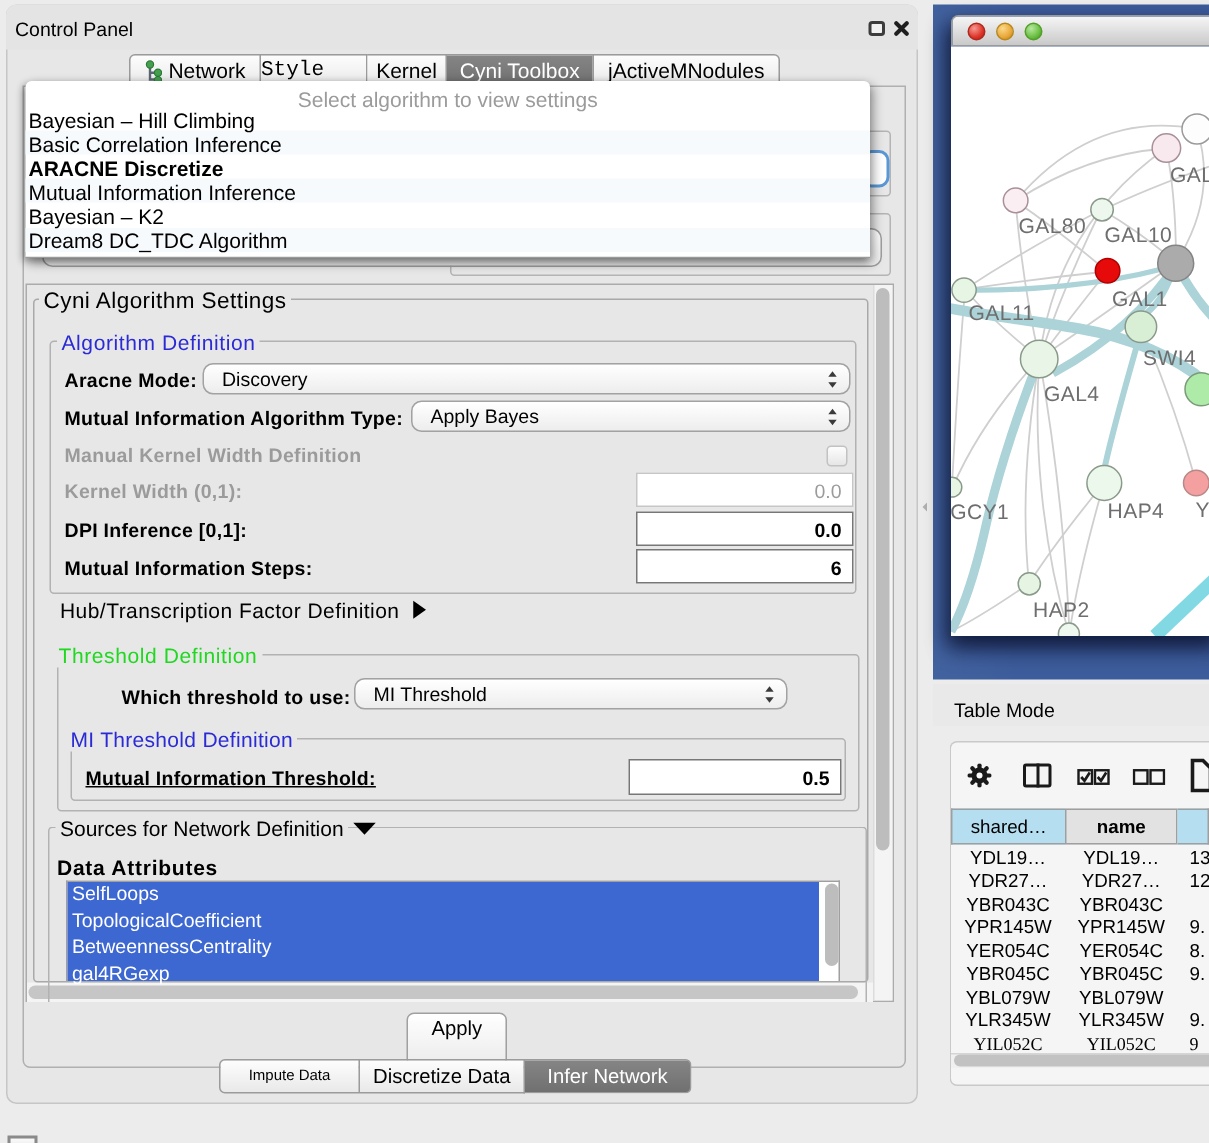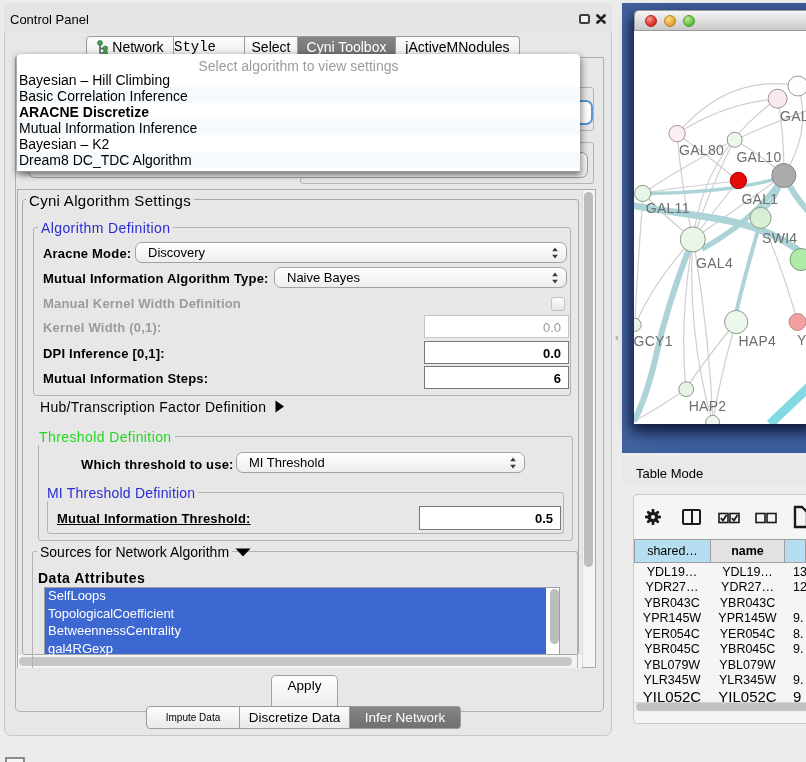--- a/index.html
+++ b/index.html
@@ -34,21 +34,21 @@
           <path d="M4 5 V13 H9"></path>
           <path d="M4 8.5 H9"></path>
         </g>
         <g fill="#44a04e" stroke="#2c7a36" stroke-width="0.8">
           <circle cx="4" cy="3" r="2.4"></circle>
           <circle cx="9.3" cy="8.5" r="2.4"></circle>
           <circle cx="9.3" cy="13.4" r="2.4"></circle>
         </g>
       </svg> Network</div>
     <div style="position:absolute;left:88px;top:0;width:71px;height:22px;border:1px solid #9b9b9b;border-left:none;background:linear-gradient(#fdfdfd,#e9e9e9);color:#000;font-size:14px;text-align:left;line-height:21px;font-family:Liberation Mono, monospace;">Style</div>
-    <div style="position:absolute;left:159px;top:0;width:53px;height:22px;border:1px solid #9b9b9b;border-left:none;background:linear-gradient(#fdfdfd,#e9e9e9);color:#000;font-size:14px;text-align:center;line-height:21px;">Select</div>
+    <div style="position:absolute;left:159px;top:0;width:53px;height:22px;border:1px solid #9b9b9b;border-left:none;background:linear-gradient(#fdfdfd,#e9e9e9);color:#000;font-size:14px;text-align:center;line-height:21px;">Kernel</div>
     <div style="position:absolute;left:212px;top:0;width:98px;height:22px;border:1px solid #9b9b9b;border-left:none;background:linear-gradient(#858585,#707070);color:#fff;font-size:14px;text-align:center;line-height:21px;">Cyni Toolbox</div>
     <div style="position:absolute;left:310px;top:0;width:124px;height:22px;border:1px solid #9b9b9b;border-left:none;background:linear-gradient(#fdfdfd,#e9e9e9);color:#000;font-size:14px;text-align:center;line-height:21px;border-radius:0 4px 0 0;">jActiveMNodules</div>
   </div>
 
 <div class="abs" id="tabpanel" style="left:15px; top:57px; width:589px; height:655px; background:#e7e7e7; border:1px solid #b0b0b0; border-radius:0 0 5px 5px;"></div>
 
 <div class="abs" style="left:300px; top:87px; width:294px; height:44px; border:1px solid #b4b4b4; border-radius:3px;"></div>
 <div class="abs" style="left:300px; top:142px; width:294px; height:42px; border:1px solid #b4b4b4; border-radius:3px;"></div>
 <div class="abs" style="left:28px; top:152px; width:560px; height:26px; background:linear-gradient(#ffffff,#eeeeee); border:1px solid #9f9f9f; border-radius:7px;"></div>
 <div class="abs" style="left:574px; top:100px; width:19px; height:25px; background:#fff; border:2px solid #5b97d6; border-radius:7px;"></div>
@@ -85,21 +85,21 @@
 <div class="blbl" style="left:43px; top:246px;">Aracne Mode:</div>
 <div class="combo" style="left:135px; top:242px; width:432px; height:21px;">
     <span>Discovery</span>
     <svg class="arr" width="8" height="12" viewBox="0 0 8 12" style="position:absolute;right:7px;top:4px;">
       <path d="M4 0.5 L6.8 4.2 L1.2 4.2 Z" fill="#3a3a3a"></path>
       <path d="M4 11.5 L6.8 7.8 L1.2 7.8 Z" fill="#3a3a3a"></path>
     </svg>
   </div>
 <div class="blbl" style="left:43px; top:271px;">Mutual Information Algorithm Type:</div>
 <div class="combo" style="left:274px; top:267px; width:293px; height:21px;">
-    <span>Naive Bayes</span>
+    <span>Apply Bayes</span>
     <svg class="arr" width="8" height="12" viewBox="0 0 8 12" style="position:absolute;right:7px;top:4px;">
       <path d="M4 0.5 L6.8 4.2 L1.2 4.2 Z" fill="#3a3a3a"></path>
       <path d="M4 11.5 L6.8 7.8 L1.2 7.8 Z" fill="#3a3a3a"></path>
     </svg>
   </div>
 <div class="blbl gray" style="left:43px; top:296px;">Manual Kernel Width Definition</div>
 <div class="abs" style="left:551px; top:297px; width:14px; height:14px; background:linear-gradient(#fdfdfd,#e6e6e6); border:1px solid #c2c2c2; border-radius:3px;"></div>
 <div class="blbl gray" style="left:43px; top:320px;">Kernel Width (0,1):</div>
 <div class="field fgray" style="left:424px; top:315px; width:145px; height:23px;">0.0</div>
 <div class="blbl" style="left:43px; top:346px;">DPI Inference [0,1]:</div>
@@ -122,21 +122,21 @@
       <path d="M4 11.5 L6.8 7.8 L1.2 7.8 Z" fill="#3a3a3a"></path>
     </svg>
   </div>
 
 <div class="abs" style="left:47px; top:492px; width:517px; height:42px; border:1px solid #b2b2b2; border-radius:3px;"></div>
 <div class="gt" style="left:44px; top:485px; color:#2b2bd6; letter-spacing:0.2px;">MI Threshold Definition</div>
 <div class="blbl" style="left:57px; top:511px;text-decoration:underline;">Mutual Information Threshold:</div>
 <div class="field" style="left:419px; top:506px; width:142px; height:24px;">0.5</div>
 
 <div class="abs" style="left:32px; top:551px; width:546px; height:117px; border:1px solid #b2b2b2; border-radius:3px 3px 0 0; border-bottom:none;"></div>
-<div class="gt" style="left:37px; top:544px; letter-spacing:0;">Sources for Network Algorithm</div>
+<div class="gt" style="left:37px; top:544px; letter-spacing:0;">Sources for Network Definition</div>
 <svg class="abs" style="left:235px; top:548px;" width="16" height="9">
     <path d="M0.5 0.5 L15.5 0.5 L8 8.5 Z" fill="#000"></path>
   </svg>
 <div class="blbl" style="left:38px; top:570px; font-size:14px; letter-spacing:0.5px;">Data Attributes</div>
 
 <div class="abs" style="left:44px; top:587px; width:516px; height:67px; background:#ffffff; border:1px solid #9f9f9f; border-bottom:none;"></div>
 <div class="abs" style="left:45px; top:588px; width:501px; height:66px; background:#3d67d1;"></div>
 <div class="abs" style="left:48px; top:587px; font-size:13px; line-height:17.5px; color:#fff;">SelfLoops<br>TopologicalCoefficient<br>BetweennessCentrality<br>gal4RGexp</div>
 <div class="abs" style="left:550px; top:589px; width:9px; height:55px; background:#bdbdbd; border-radius:4.5px;"></div>
 
@@ -315,20 +315,20 @@
     <div style="position:absolute;left:0;top:94.5px;width:172px;height:15.5px;font-size:12.5px;line-height:15.5px;">
   <span style="position:absolute;left:0;width:76px;text-align:center;">YBL079W</span>
   <span style="position:absolute;left:76px;width:75px;text-align:center;">YBL079W</span>
   <span style="position:absolute;left:159px;"></span>
     </div>
     <div style="position:absolute;left:0;top:110px;width:172px;height:15.5px;font-size:12.5px;line-height:15.5px;">
   <span style="position:absolute;left:0;width:76px;text-align:center;">YLR345W</span>
   <span style="position:absolute;left:76px;width:75px;text-align:center;">YLR345W</span>
   <span style="position:absolute;left:159px;">9.</span>
     </div>
-    <div style="position:absolute;left:0;top:125.5px;width:172px;height:15.5px;font-size:15px;line-height:15.5px;">
+    <div style="position:absolute;left:0;top:125.5px;width:172px;height:15.5px;font-size:12px;line-height:15.5px;font-family:Liberation Serif, serif;">
   <span style="position:absolute;left:0;width:76px;text-align:center;">YIL052C</span>
   <span style="position:absolute;left:76px;width:75px;text-align:center;">YIL052C</span>
   <span style="position:absolute;left:159px;">9</span>
     </div>
   </div>
 <div class="abs" style="left:634px; top:702px; width:172px; height:10px; background:#f0f0f0; border-top:1px solid #d5d5d5;"></div>
 <div class="abs" style="left:636px; top:703px; width:170px; height:8px; background:#c2c2c2; border-radius:4px 0 0 4px;"></div>
 
 </body></html>

